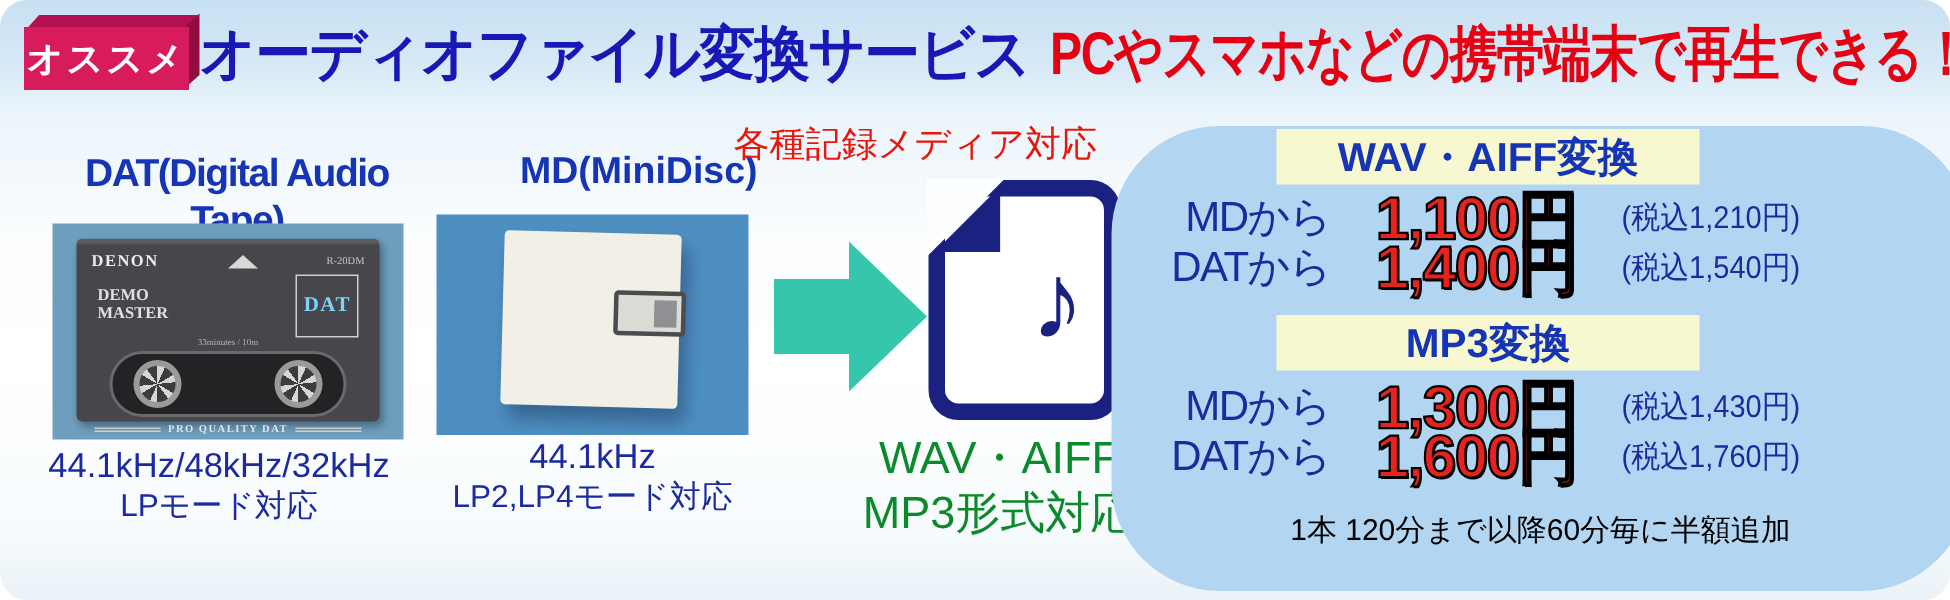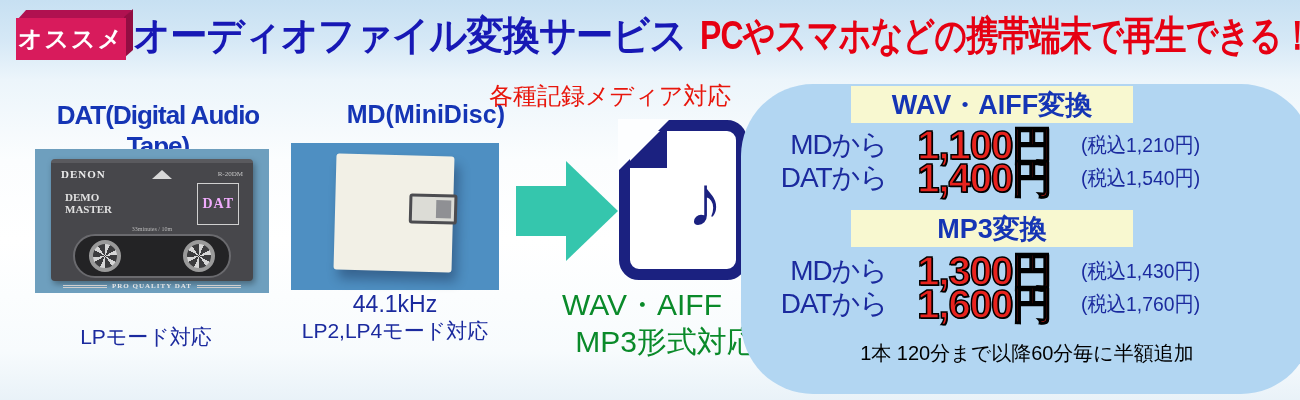--- a/index.html
+++ b/index.html
@@ -3,20 +3,21 @@
 <meta charset="utf-8">
 <style>
   * { margin:0; padding:0; box-sizing:border-box; }
   html,body { width:1300px; height:400px; }
   body { font-family:"Liberation Sans", sans-serif; overflow:hidden; }
 
   .banner {
     position:relative; width:1300px; height:400px;
     background:linear-gradient(180deg,#c7e0f2 0%,#d5e8f6 10%,#ecf5fb 20%,#fbfdfe 40%,#ffffff 60%,#f7fbfd 88%,#e9f2f8 100%);
     overflow:hidden;
+    border-radius:18px;
   }
 
   
   .badge-wrap { position:absolute; left:14px; top:10px; width:124px; height:52px; }
   .badge-top { position:absolute; left:8px; top:0; width:106px; height:9px; background:#b01150; transform:skewX(-42deg); }
   .badge-side { position:absolute; left:110px; top:3px; width:9px; height:41px; background:#930d42; transform:skewY(-42deg); }
   .badge-face {
     position:absolute; left:2px; top:8px; width:110px; height:42px; background:#d81b5c;
     display:flex; align-items:center; justify-content:center;
     color:#fff; font-size:24px; font-weight:bold; letter-spacing:2px;
@@ -30,21 +31,21 @@
   
   .dat-heading { position:absolute; left:0px; top:100px; width:292px; text-align:center; color:#1535b5; font-size:26px; font-weight:bold; letter-spacing:-1px;padding-left:24px; }
   .dat-photo { position:absolute; left:35px; top:149px; width:234px; height:144px; background:#6e9fbe;font-family:Liberation Serif, serif; }
   .cassette { position:absolute; left:16px; top:10px; width:202px; height:122px; background:#47474b; border-radius:4px; border-top:4px solid #5a5a5e; box-shadow:2px 3px 6px rgba(0,0,0,.35); }
   .cass-top { display:flex; align-items:center; justify-content:space-between; padding:5px 10px 2px 10px; }
   .cass-brand { color:#ececec; font-size:11px; font-weight:bold; letter-spacing:1px; }
   .cass-tri { width:0; height:0; border-left:10px solid transparent; border-right:10px solid transparent; border-bottom:9px solid #d8d8d8; }
   .cass-model { color:#c4c4c4; font-size:7px; }
   .cass-mid { display:flex; align-items:center; justify-content:space-between; padding:1px 14px 0 14px; }
   .cass-label { color:#e0e0e0; font-size:11px; font-weight:bold; line-height:1.05; }
-  .cass-logo { color:#f0abfc; font-size:14px; font-weight:900; border:1px solid #d0d0d0; padding:12px 4px; letter-spacing:1px; }
+  .cass-logo { color:#7dd3fc; font-size:14px; font-weight:900; border:1px solid #d0d0d0; padding:12px 4px; letter-spacing:1px; }
   .cass-mins { text-align:center; color:#b8b8b8; font-size:6px; margin-top:1px; }
   .cass-window { position:relative; margin:2px 22px 0 22px; height:44px; background:#232325; border-radius:22px; border:2px solid #6a6a6e; display:flex; align-items:center; justify-content:space-between; padding:0 14px; }
   .reel { width:32px; height:32px; border-radius:50%; border:4px solid #9a9a9a;
           background:repeating-conic-gradient(#d6d6d6 0 24deg, #3c3c3e 24deg 60deg); }
   .cass-footer { display:flex; align-items:center; justify-content:center; gap:5px; margin-top:4px; }
   .cass-line { width:44px; height:3px; border-top:1px solid #cfcfcf; border-bottom:1px solid #cfcfcf; }
   .cass-footer-text { color:#e6e6e6; font-size:7px; font-weight:bold; letter-spacing:1px; }
   .dat-spec1 { position:absolute; left:0px; top:297px; width:292px; text-align:center; color:#1b2a9e; font-size:23px; }
   .dat-spec2 { position:absolute; left:0px; top:323px; width:292px; text-align:center; color:#1b2a9e; font-size:21px; }
 
@@ -62,21 +63,21 @@
   .arrow-shaft { position:absolute; left:516px; top:186px; width:50px; height:50px; background:#35c6ad; }
   .arrow-head { position:absolute; left:566px; top:161px; width:0; height:0;
                 border-top:50px solid transparent; border-bottom:50px solid transparent; border-left:52px solid #35c6ad; }
   .file-icon { position:absolute; left:619px; top:120px; width:128px; height:160px; }
   .file-body { position:absolute; inset:0; background:#ffffff; border:11px solid #1b2180; border-radius:20px; }
   .file-cut  { position:absolute; left:-1px; top:-1px; width:52px; height:52px; background:#fdfeff;
                clip-path:polygon(0 0, 100% 0, 0 100%); }
   .file-fold { position:absolute; left:4px; top:4px; width:44px; height:44px; background:#1b2180;
                clip-path:polygon(100% 0, 0 100%, 100% 100%); }
   .file-note-glyph { position:absolute; left:22px; top:26px; width:100%; text-align:center; color:#1b2180; font-size:72px; line-height:110px; font-weight:bold; }
-  .fmt1 { position:absolute; left:562px; top:285px; width:208px; text-align:left; color:#0a8a2a; font-size:30px; }
+  .fmt1 { position:absolute; left:562px; top:285px; width:208px; text-align:center; color:#0a8a2a; font-size:30px; }
   .fmt2 { position:absolute; left:562px; top:322px; width:208px; text-align:center; color:#0a8a2a; font-size:30px; }
 
   
   .direct-note { position:absolute; left:13px; top:352px; color:#e8170e; font-size:29px; font-weight:bold; white-space:nowrap; letter-spacing:-1px; }
 
   
   .panel { position:absolute; left:741px; top:84px; width:572px; height:310px; background:#b2d6f2; border-radius:72px; }
   .band { position:absolute; left:110px; width:282px; height:37px; background:#f8f8d0;
           display:flex; align-items:center; justify-content:center;
           color:#1535b5; font-size:27px; font-weight:bold; }
@@ -127,20 +128,21 @@
         <div class="reel"></div>
         <div class="reel"></div>
       </div>
       <div class="cass-footer">
         <span class="cass-line"></span>
         <span class="cass-footer-text">PRO QUALITY DAT</span>
         <span class="cass-line"></span>
       </div>
     </div>
   </div>
+  <div class="dat-spec1">44.1kHz/48kHz/32kHz</div>
   <div class="dat-spec2">LPモード対応</div>
 
   <div class="md-heading">MD(MiniDisc)</div>
   <div class="md-photo">
     <div class="md-disc">
       <div class="md-shutter">
         <div class="md-shutter-inner"></div>
       </div>
     </div>
   </div>

